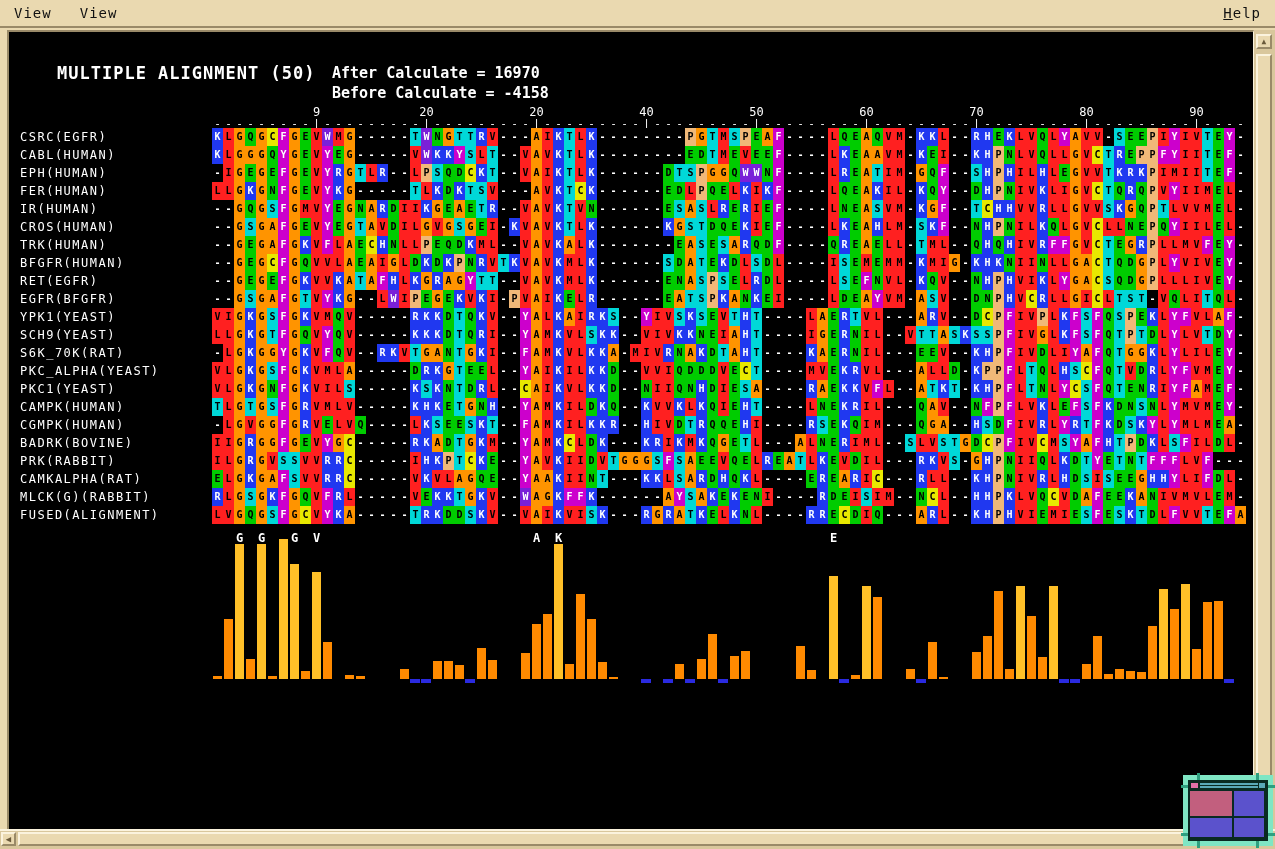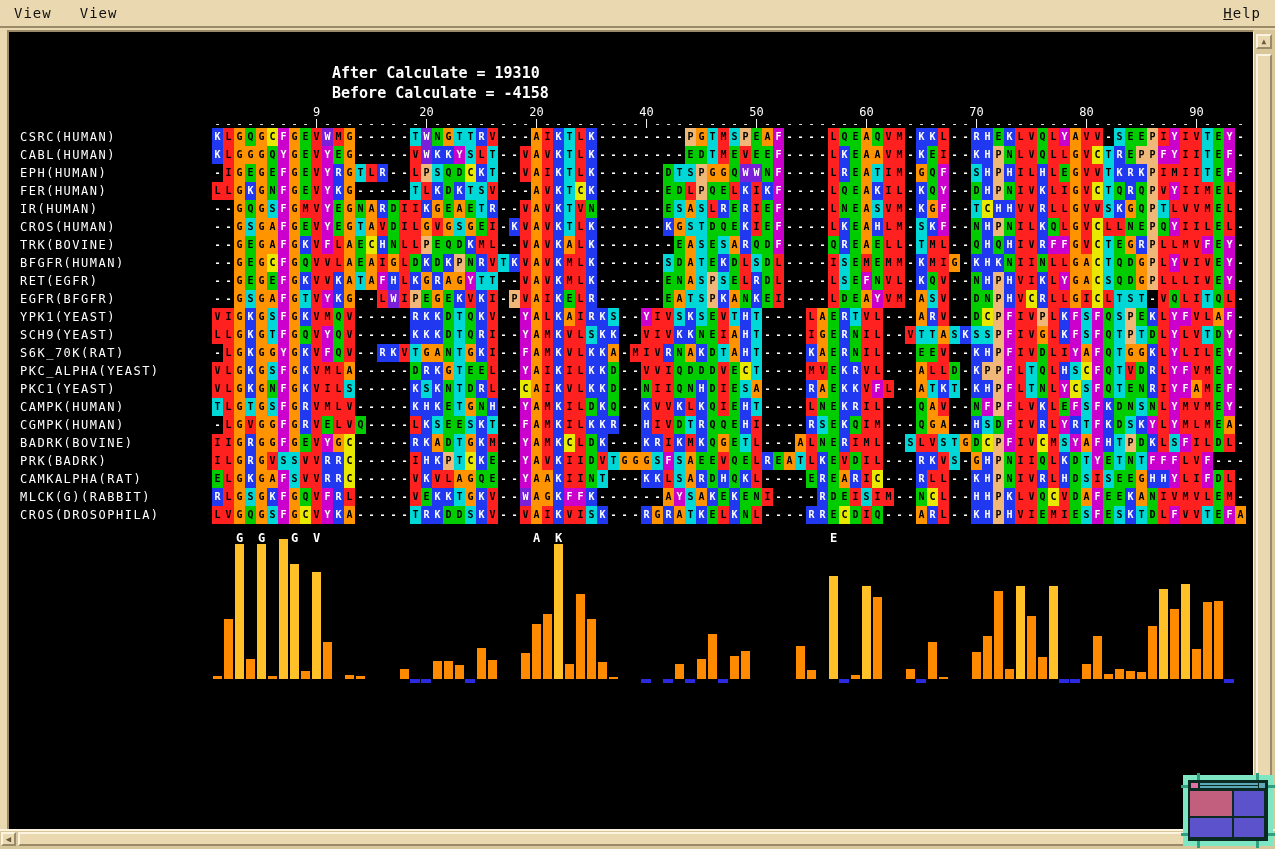--- a/index.html
+++ b/index.html
@@ -67,21 +67,22 @@
 </head>
 <body>
 
 <div id="menubar">
   <span class="menu-item">View</span>
   <span class="menu-item">View</span>
   <span id="help-menu"><u>H</u>elp</span>
 </div>
 
 <div id="client">
-  <div id="stat-after" style="left:323px;top:32px;">After  Calculate = 19310</div>
+  <div id="title" style="left:48px;top:31px;">MULTIPLE ALIGNMENT (50)</div>
+  <div id="stat-after" style="left:323px;top:32px;">After  Calculate = 16970</div>
   <div id="stat-before" style="left:323px;top:52px;">Before Calculate = -4158</div>
   <div id="ruler-nums" style="left:203px;top:73px;">
       <span style="left: 91.5px;">9</span>
       <span style="left: 201.5px;">20</span>
       <span style="left: 311.5px;">20</span>
       <span style="left: 421.5px;">40</span>
       <span style="left: 531.5px;">50</span>
       <span style="left: 641.5px;">60</span>
       <span style="left: 751.5px;">70</span>
       <span style="left: 861.5px;">80</span>
@@ -177,42 +178,42 @@
       <span style="left: 946px;">-</span>
       <span style="left: 957px;">-</span>
       <span style="left: 968px;">-</span>
       <span style="left: 979px;">|</span>
       <span style="left: 990px;">-</span>
       <span style="left: 1001px;">-</span>
       <span style="left: 1012px;">-</span>
       <span style="left: 1023px;">-</span>
     </div>
   <div id="names" style="left:11px;top:96px;">
-      <div class="name">CSRC(HUMAN)</div>
+      <div class="name">CSRC(EGFR)</div>
       <div class="name">CABL(HUMAN)</div>
       <div class="name">EPH(HUMAN)</div>
       <div class="name">FER(HUMAN)</div>
       <div class="name">IR(HUMAN)</div>
       <div class="name">CROS(HUMAN)</div>
-      <div class="name">TRK(BOVINE)</div>
+      <div class="name">TRK(HUMAN)</div>
       <div class="name">BFGFR(HUMAN)</div>
       <div class="name">RET(EGFR)</div>
       <div class="name">EGFR(BFGFR)</div>
       <div class="name">YPK1(YEAST)</div>
       <div class="name">SCH9(YEAST)</div>
       <div class="name">S6K_70K(RAT)</div>
       <div class="name">PKC_ALPHA(YEAST)</div>
       <div class="name">PKC1(YEAST)</div>
       <div class="name">CAMPK(HUMAN)</div>
       <div class="name">CGMPK(HUMAN)</div>
       <div class="name">BADRK(BOVINE)</div>
-      <div class="name">PRK(BADRK)</div>
+      <div class="name">PRK(RABBIT)</div>
       <div class="name">CAMKALPHA(RAT)</div>
       <div class="name">MLCK(G)(RABBIT)</div>
-      <div class="name">CROS(DROSOPHILA)</div>
+      <div class="name">FUSED(ALIGNMENT)</div>
     </div>
   <div id="seq-rows" style="left:203px;top:96px;">
       <div class="row"><span class="cell lt" style="background: rgb(32, 56, 240);">K</span><span class="cell" style="background: rgb(255, 32, 32);">L</span><span class="cell" style="background: rgb(255, 148, 0);">G</span><span class="cell" style="background: rgb(0, 204, 0);">Q</span><span class="cell" style="background: rgb(255, 148, 0);">G</span><span class="cell" style="background: rgb(232, 232, 0);">C</span><span class="cell lt" style="background: rgb(204, 0, 204);">F</span><span class="cell" style="background: rgb(255, 148, 0);">G</span><span class="cell" style="background: rgb(0, 204, 0);">E</span><span class="cell" style="background: rgb(255, 32, 32);">V</span><span class="cell lt" style="background: rgb(122, 32, 216);">W</span><span class="cell" style="background: rgb(255, 32, 32);">M</span><span class="cell" style="background: rgb(255, 148, 0);">G</span><span class="cell gap">-</span><span class="cell gap">-</span><span class="cell gap">-</span><span class="cell gap">-</span><span class="cell gap">-</span><span class="cell" style="background: rgb(0, 216, 216);">T</span><span class="cell lt" style="background: rgb(122, 32, 216);">W</span><span class="cell" style="background: rgb(0, 204, 0);">N</span><span class="cell" style="background: rgb(255, 148, 0);">G</span><span class="cell" style="background: rgb(0, 216, 216);">T</span><span class="cell" style="background: rgb(0, 216, 216);">T</span><span class="cell lt" style="background: rgb(32, 56, 240);">R</span><span class="cell" style="background: rgb(255, 32, 32);">V</span><span class="cell gap">-</span><span class="cell gap">-</span><span class="cell gap">-</span><span class="cell" style="background: rgb(255, 148, 0);">A</span><span class="cell" style="background: rgb(255, 32, 32);">I</span><span class="cell lt" style="background: rgb(32, 56, 240);">K</span><span class="cell" style="background: rgb(0, 216, 216);">T</span><span class="cell" style="background: rgb(255, 32, 32);">L</span><span class="cell lt" style="background: rgb(32, 56, 240);">K</span><span class="cell gap">-</span><span class="cell gap">-</span><span class="cell gap">-</span><span class="cell gap">-</span><span class="cell gap">-</span><span class="cell gap">-</span><span class="cell gap">-</span><span class="cell gap">-</span><span class="cell" style="background: rgb(240, 184, 120);">P</span><span class="cell" style="background: rgb(255, 148, 0);">G</span><span class="cell" style="background: rgb(0, 216, 216);">T</span><span class="cell" style="background: rgb(255, 32, 32);">M</span><span class="cell" style="background: rgb(0, 216, 216);">S</span><span class="cell" style="background: rgb(240, 184, 120);">P</span><span class="cell" style="background: rgb(0, 204, 0);">E</span><span class="cell" style="background: rgb(255, 148, 0);">A</span><span class="cell lt" style="background: rgb(204, 0, 204);">F</span><span class="cell gap">-</span><span class="cell gap">-</span><span class="cell gap">-</span><span class="cell gap">-</span><span class="cell" style="background: rgb(255, 32, 32);">L</span><span class="cell" style="background: rgb(0, 204, 0);">Q</span><span class="cell" style="background: rgb(0, 204, 0);">E</span><span class="cell" style="background: rgb(255, 148, 0);">A</span><span class="cell" style="background: rgb(0, 204, 0);">Q</span><span class="cell" style="background: rgb(255, 32, 32);">V</span><span class="cell" style="background: rgb(255, 32, 32);">M</span><span class="cell gap">-</span><span class="cell lt" style="background: rgb(32, 56, 240);">K</span><span class="cell lt" style="background: rgb(32, 56, 240);">K</span><span class="cell" style="background: rgb(255, 32, 32);">L</span><span class="cell gap">-</span><span class="cell gap">-</span><span class="cell lt" style="background: rgb(32, 56, 240);">R</span><span class="cell lt" style="background: rgb(32, 56, 240);">H</span><span class="cell" style="background: rgb(0, 204, 0);">E</span><span class="cell lt" style="background: rgb(32, 56, 240);">K</span><span class="cell" style="background: rgb(255, 32, 32);">L</span><span class="cell" style="background: rgb(255, 32, 32);">V</span><span class="cell" style="background: rgb(0, 204, 0);">Q</span><span class="cell" style="background: rgb(255, 32, 32);">L</span><span class="cell lt" style="background: rgb(204, 0, 204);">Y</span><span class="cell" style="background: rgb(255, 148, 0);">A</span><span class="cell" style="background: rgb(255, 32, 32);">V</span><span class="cell" style="background: rgb(255, 32, 32);">V</span><span class="cell gap">-</span><span class="cell" style="background: rgb(0, 216, 216);">S</span><span class="cell" style="background: rgb(0, 204, 0);">E</span><span class="cell" style="background: rgb(0, 204, 0);">E</span><span class="cell" style="background: rgb(240, 184, 120);">P</span><span class="cell" style="background: rgb(255, 32, 32);">I</span><span class="cell lt" style="background: rgb(204, 0, 204);">Y</span><span class="cell" style="background: rgb(255, 32, 32);">I</span><span class="cell" style="background: rgb(255, 32, 32);">V</span><span class="cell" style="background: rgb(0, 216, 216);">T</span><span class="cell" style="background: rgb(0, 204, 0);">E</span><span class="cell lt" style="background: rgb(204, 0, 204);">Y</span><span class="cell gap">-</span></div>
       <div class="row"><span class="cell lt" style="background: rgb(32, 56, 240);">K</span><span class="cell" style="background: rgb(255, 32, 32);">L</span><span class="cell" style="background: rgb(255, 148, 0);">G</span><span class="cell" style="background: rgb(255, 148, 0);">G</span><span class="cell" style="background: rgb(255, 148, 0);">G</span><span class="cell" style="background: rgb(0, 204, 0);">Q</span><span class="cell lt" style="background: rgb(204, 0, 204);">Y</span><span class="cell" style="background: rgb(255, 148, 0);">G</span><span class="cell" style="background: rgb(0, 204, 0);">E</span><span class="cell" style="background: rgb(255, 32, 32);">V</span><span class="cell lt" style="background: rgb(204, 0, 204);">Y</span><span class="cell" style="background: rgb(0, 204, 0);">E</span><span class="cell" style="background: rgb(255, 148, 0);">G</span><span class="cell gap">-</span><span class="cell gap">-</span><span class="cell gap">-</span><span class="cell gap">-</span><span class="cell gap">-</span><span class="cell" style="background: rgb(255, 32, 32);">V</span><span class="cell lt" style="background: rgb(122, 32, 216);">W</span><span class="cell lt" style="background: rgb(32, 56, 240);">K</span><span class="cell lt" style="background: rgb(32, 56, 240);">K</span><span class="cell lt" style="background: rgb(204, 0, 204);">Y</span><span class="cell" style="background: rgb(0, 216, 216);">S</span><span class="cell" style="background: rgb(255, 32, 32);">L</span><span class="cell" style="background: rgb(0, 216, 216);">T</span><span class="cell gap">-</span><span class="cell gap">-</span><span class="cell" style="background: rgb(255, 32, 32);">V</span><span class="cell" style="background: rgb(255, 148, 0);">A</span><span class="cell" style="background: rgb(255, 32, 32);">V</span><span class="cell lt" style="background: rgb(32, 56, 240);">K</span><span class="cell" style="background: rgb(0, 216, 216);">T</span><span class="cell" style="background: rgb(255, 32, 32);">L</span><span class="cell lt" style="background: rgb(32, 56, 240);">K</span><span class="cell gap">-</span><span class="cell gap">-</span><span class="cell gap">-</span><span class="cell gap">-</span><span class="cell gap">-</span><span class="cell gap">-</span><span class="cell gap">-</span><span class="cell gap">-</span><span class="cell" style="background: rgb(0, 204, 0);">E</span><span class="cell" style="background: rgb(0, 204, 0);">D</span><span class="cell" style="background: rgb(0, 216, 216);">T</span><span class="cell" style="background: rgb(255, 32, 32);">M</span><span class="cell" style="background: rgb(0, 204, 0);">E</span><span class="cell" style="background: rgb(255, 32, 32);">V</span><span class="cell" style="background: rgb(0, 204, 0);">E</span><span class="cell" style="background: rgb(0, 204, 0);">E</span><span class="cell lt" style="background: rgb(204, 0, 204);">F</span><span class="cell gap">-</span><span class="cell gap">-</span><span class="cell gap">-</span><span class="cell gap">-</span><span class="cell" style="background: rgb(255, 32, 32);">L</span><span class="cell lt" style="background: rgb(32, 56, 240);">K</span><span class="cell" style="background: rgb(0, 204, 0);">E</span><span class="cell" style="background: rgb(255, 148, 0);">A</span><span class="cell" style="background: rgb(255, 148, 0);">A</span><span class="cell" style="background: rgb(255, 32, 32);">V</span><span class="cell" style="background: rgb(255, 32, 32);">M</span><span class="cell gap">-</span><span class="cell lt" style="background: rgb(32, 56, 240);">K</span><span class="cell" style="background: rgb(0, 204, 0);">E</span><span class="cell" style="background: rgb(255, 32, 32);">I</span><span class="cell gap">-</span><span class="cell gap">-</span><span class="cell lt" style="background: rgb(32, 56, 240);">K</span><span class="cell lt" style="background: rgb(32, 56, 240);">H</span><span class="cell" style="background: rgb(240, 184, 120);">P</span><span class="cell" style="background: rgb(0, 204, 0);">N</span><span class="cell" style="background: rgb(255, 32, 32);">L</span><span class="cell" style="background: rgb(255, 32, 32);">V</span><span class="cell" style="background: rgb(0, 204, 0);">Q</span><span class="cell" style="background: rgb(255, 32, 32);">L</span><span class="cell" style="background: rgb(255, 32, 32);">L</span><span class="cell" style="background: rgb(255, 148, 0);">G</span><span class="cell" style="background: rgb(255, 32, 32);">V</span><span class="cell" style="background: rgb(232, 232, 0);">C</span><span class="cell" style="background: rgb(0, 216, 216);">T</span><span class="cell lt" style="background: rgb(32, 56, 240);">R</span><span class="cell" style="background: rgb(0, 204, 0);">E</span><span class="cell" style="background: rgb(240, 184, 120);">P</span><span class="cell" style="background: rgb(240, 184, 120);">P</span><span class="cell lt" style="background: rgb(204, 0, 204);">F</span><span class="cell lt" style="background: rgb(204, 0, 204);">Y</span><span class="cell" style="background: rgb(255, 32, 32);">I</span><span class="cell" style="background: rgb(255, 32, 32);">I</span><span class="cell" style="background: rgb(0, 216, 216);">T</span><span class="cell" style="background: rgb(0, 204, 0);">E</span><span class="cell lt" style="background: rgb(204, 0, 204);">F</span><span class="cell gap">-</span></div>
       <div class="row"><span class="cell gap">-</span><span class="cell" style="background: rgb(255, 32, 32);">I</span><span class="cell" style="background: rgb(255, 148, 0);">G</span><span class="cell" style="background: rgb(0, 204, 0);">E</span><span class="cell" style="background: rgb(255, 148, 0);">G</span><span class="cell" style="background: rgb(0, 204, 0);">E</span><span class="cell lt" style="background: rgb(204, 0, 204);">F</span><span class="cell" style="background: rgb(255, 148, 0);">G</span><span class="cell" style="background: rgb(0, 204, 0);">E</span><span class="cell" style="background: rgb(255, 32, 32);">V</span><span class="cell lt" style="background: rgb(204, 0, 204);">Y</span><span class="cell lt" style="background: rgb(32, 56, 240);">R</span><span class="cell" style="background: rgb(255, 148, 0);">G</span><span class="cell" style="background: rgb(0, 216, 216);">T</span><span class="cell" style="background: rgb(255, 32, 32);">L</span><span class="cell lt" style="background: rgb(32, 56, 240);">R</span><span class="cell gap">-</span><span class="cell gap">-</span><span class="cell" style="background: rgb(255, 32, 32);">L</span><span class="cell" style="background: rgb(240, 184, 120);">P</span><span class="cell" style="background: rgb(0, 216, 216);">S</span><span class="cell" style="background: rgb(0, 204, 0);">Q</span><span class="cell" style="background: rgb(0, 204, 0);">D</span><span class="cell" style="background: rgb(232, 232, 0);">C</span><span class="cell lt" style="background: rgb(32, 56, 240);">K</span><span class="cell" style="background: rgb(0, 216, 216);">T</span><span class="cell gap">-</span><span class="cell gap">-</span><span class="cell" style="background: rgb(255, 32, 32);">V</span><span class="cell" style="background: rgb(255, 148, 0);">A</span><span class="cell" style="background: rgb(255, 32, 32);">I</span><span class="cell lt" style="background: rgb(32, 56, 240);">K</span><span class="cell" style="background: rgb(0, 216, 216);">T</span><span class="cell" style="background: rgb(255, 32, 32);">L</span><span class="cell lt" style="background: rgb(32, 56, 240);">K</span><span class="cell gap">-</span><span class="cell gap">-</span><span class="cell gap">-</span><span class="cell gap">-</span><span class="cell gap">-</span><span class="cell gap">-</span><span class="cell" style="background: rgb(0, 204, 0);">D</span><span class="cell" style="background: rgb(0, 216, 216);">T</span><span class="cell" style="background: rgb(0, 216, 216);">S</span><span class="cell" style="background: rgb(240, 184, 120);">P</span><span class="cell" style="background: rgb(255, 148, 0);">G</span><span class="cell" style="background: rgb(255, 148, 0);">G</span><span class="cell" style="background: rgb(0, 204, 0);">Q</span><span class="cell lt" style="background: rgb(122, 32, 216);">W</span><span class="cell lt" style="background: rgb(122, 32, 216);">W</span><span class="cell" style="background: rgb(0, 204, 0);">N</span><span class="cell lt" style="background: rgb(204, 0, 204);">F</span><span class="cell gap">-</span><span class="cell gap">-</span><span class="cell gap">-</span><span class="cell gap">-</span><span class="cell" style="background: rgb(255, 32, 32);">L</span><span class="cell lt" style="background: rgb(32, 56, 240);">R</span><span class="cell" style="background: rgb(0, 204, 0);">E</span><span class="cell" style="background: rgb(255, 148, 0);">A</span><span class="cell" style="background: rgb(0, 216, 216);">T</span><span class="cell" style="background: rgb(255, 32, 32);">I</span><span class="cell" style="background: rgb(255, 32, 32);">M</span><span class="cell gap">-</span><span class="cell" style="background: rgb(255, 148, 0);">G</span><span class="cell" style="background: rgb(0, 204, 0);">Q</span><span class="cell lt" style="background: rgb(204, 0, 204);">F</span><span class="cell gap">-</span><span class="cell gap">-</span><span class="cell" style="background: rgb(0, 216, 216);">S</span><span class="cell lt" style="background: rgb(32, 56, 240);">H</span><span class="cell" style="background: rgb(240, 184, 120);">P</span><span class="cell lt" style="background: rgb(32, 56, 240);">H</span><span class="cell" style="background: rgb(255, 32, 32);">I</span><span class="cell" style="background: rgb(255, 32, 32);">L</span><span class="cell lt" style="background: rgb(32, 56, 240);">H</span><span class="cell" style="background: rgb(255, 32, 32);">L</span><span class="cell" style="background: rgb(0, 204, 0);">E</span><span class="cell" style="background: rgb(255, 148, 0);">G</span><span class="cell" style="background: rgb(255, 32, 32);">V</span><span class="cell" style="background: rgb(255, 32, 32);">V</span><span class="cell" style="background: rgb(0, 216, 216);">T</span><span class="cell lt" style="background: rgb(32, 56, 240);">K</span><span class="cell lt" style="background: rgb(32, 56, 240);">R</span><span class="cell lt" style="background: rgb(32, 56, 240);">K</span><span class="cell" style="background: rgb(240, 184, 120);">P</span><span class="cell" style="background: rgb(255, 32, 32);">I</span><span class="cell" style="background: rgb(255, 32, 32);">M</span><span class="cell" style="background: rgb(255, 32, 32);">I</span><span class="cell" style="background: rgb(255, 32, 32);">I</span><span class="cell" style="background: rgb(0, 216, 216);">T</span><span class="cell" style="background: rgb(0, 204, 0);">E</span><span class="cell lt" style="background: rgb(204, 0, 204);">F</span><span class="cell gap">-</span></div>
       <div class="row"><span class="cell" style="background: rgb(255, 32, 32);">L</span><span class="cell" style="background: rgb(255, 32, 32);">L</span><span class="cell" style="background: rgb(255, 148, 0);">G</span><span class="cell lt" style="background: rgb(32, 56, 240);">K</span><span class="cell" style="background: rgb(255, 148, 0);">G</span><span class="cell" style="background: rgb(0, 204, 0);">N</span><span class="cell lt" style="background: rgb(204, 0, 204);">F</span><span class="cell" style="background: rgb(255, 148, 0);">G</span><span class="cell" style="background: rgb(0, 204, 0);">E</span><span class="cell" style="background: rgb(255, 32, 32);">V</span><span class="cell lt" style="background: rgb(204, 0, 204);">Y</span><span class="cell lt" style="background: rgb(32, 56, 240);">K</span><span class="cell" style="background: rgb(255, 148, 0);">G</span><span class="cell gap">-</span><span class="cell gap">-</span><span class="cell gap">-</span><span class="cell gap">-</span><span class="cell gap">-</span><span class="cell" style="background: rgb(0, 216, 216);">T</span><span class="cell" style="background: rgb(255, 32, 32);">L</span><span class="cell lt" style="background: rgb(32, 56, 240);">K</span><span class="cell" style="background: rgb(0, 204, 0);">D</span><span class="cell lt" style="background: rgb(32, 56, 240);">K</span><span class="cell" style="background: rgb(0, 216, 216);">T</span><span class="cell" style="background: rgb(0, 216, 216);">S</span><span class="cell" style="background: rgb(255, 32, 32);">V</span><span class="cell gap">-</span><span class="cell gap">-</span><span class="cell gap">-</span><span class="cell" style="background: rgb(255, 148, 0);">A</span><span class="cell" style="background: rgb(255, 32, 32);">V</span><span class="cell lt" style="background: rgb(32, 56, 240);">K</span><span class="cell" style="background: rgb(0, 216, 216);">T</span><span class="cell" style="background: rgb(232, 232, 0);">C</span><span class="cell lt" style="background: rgb(32, 56, 240);">K</span><span class="cell gap">-</span><span class="cell gap">-</span><span class="cell gap">-</span><span class="cell gap">-</span><span class="cell gap">-</span><span class="cell gap">-</span><span class="cell" style="background: rgb(0, 204, 0);">E</span><span class="cell" style="background: rgb(0, 204, 0);">D</span><span class="cell" style="background: rgb(255, 32, 32);">L</span><span class="cell" style="background: rgb(240, 184, 120);">P</span><span class="cell" style="background: rgb(0, 204, 0);">Q</span><span class="cell" style="background: rgb(0, 204, 0);">E</span><span class="cell" style="background: rgb(255, 32, 32);">L</span><span class="cell lt" style="background: rgb(32, 56, 240);">K</span><span class="cell" style="background: rgb(255, 32, 32);">I</span><span class="cell lt" style="background: rgb(32, 56, 240);">K</span><span class="cell lt" style="background: rgb(204, 0, 204);">F</span><span class="cell gap">-</span><span class="cell gap">-</span><span class="cell gap">-</span><span class="cell gap">-</span><span class="cell" style="background: rgb(255, 32, 32);">L</span><span class="cell" style="background: rgb(0, 204, 0);">Q</span><span class="cell" style="background: rgb(0, 204, 0);">E</span><span class="cell" style="background: rgb(255, 148, 0);">A</span><span class="cell lt" style="background: rgb(32, 56, 240);">K</span><span class="cell" style="background: rgb(255, 32, 32);">I</span><span class="cell" style="background: rgb(255, 32, 32);">L</span><span class="cell gap">-</span><span class="cell lt" style="background: rgb(32, 56, 240);">K</span><span class="cell" style="background: rgb(0, 204, 0);">Q</span><span class="cell lt" style="background: rgb(204, 0, 204);">Y</span><span class="cell gap">-</span><span class="cell gap">-</span><span class="cell" style="background: rgb(0, 204, 0);">D</span><span class="cell lt" style="background: rgb(32, 56, 240);">H</span><span class="cell" style="background: rgb(240, 184, 120);">P</span><span class="cell" style="background: rgb(0, 204, 0);">N</span><span class="cell" style="background: rgb(255, 32, 32);">I</span><span class="cell" style="background: rgb(255, 32, 32);">V</span><span class="cell lt" style="background: rgb(32, 56, 240);">K</span><span class="cell" style="background: rgb(255, 32, 32);">L</span><span class="cell" style="background: rgb(255, 32, 32);">I</span><span class="cell" style="background: rgb(255, 148, 0);">G</span><span class="cell" style="background: rgb(255, 32, 32);">V</span><span class="cell" style="background: rgb(232, 232, 0);">C</span><span class="cell" style="background: rgb(0, 216, 216);">T</span><span class="cell" style="background: rgb(0, 204, 0);">Q</span><span class="cell lt" style="background: rgb(32, 56, 240);">R</span><span class="cell" style="background: rgb(0, 204, 0);">Q</span><span class="cell" style="background: rgb(240, 184, 120);">P</span><span class="cell" style="background: rgb(255, 32, 32);">V</span><span class="cell lt" style="background: rgb(204, 0, 204);">Y</span><span class="cell" style="background: rgb(255, 32, 32);">I</span><span class="cell" style="background: rgb(255, 32, 32);">I</span><span class="cell" style="background: rgb(255, 32, 32);">M</span><span class="cell" style="background: rgb(0, 204, 0);">E</span><span class="cell" style="background: rgb(255, 32, 32);">L</span><span class="cell gap">-</span></div>
       <div class="row"><span class="cell gap">-</span><span class="cell gap">-</span><span class="cell" style="background: rgb(255, 148, 0);">G</span><span class="cell" style="background: rgb(0, 204, 0);">Q</span><span class="cell" style="background: rgb(255, 148, 0);">G</span><span class="cell" style="background: rgb(0, 216, 216);">S</span><span class="cell lt" style="background: rgb(204, 0, 204);">F</span><span class="cell" style="background: rgb(255, 148, 0);">G</span><span class="cell" style="background: rgb(255, 32, 32);">M</span><span class="cell" style="background: rgb(255, 32, 32);">V</span><span class="cell lt" style="background: rgb(204, 0, 204);">Y</span><span class="cell" style="background: rgb(0, 204, 0);">E</span><span class="cell" style="background: rgb(255, 148, 0);">G</span><span class="cell" style="background: rgb(0, 204, 0);">N</span><span class="cell" style="background: rgb(255, 148, 0);">A</span><span class="cell lt" style="background: rgb(32, 56, 240);">R</span><span class="cell" style="background: rgb(0, 204, 0);">D</span><span class="cell" style="background: rgb(255, 32, 32);">I</span><span class="cell" style="background: rgb(255, 32, 32);">I</span><span class="cell lt" style="background: rgb(32, 56, 240);">K</span><span class="cell" style="background: rgb(255, 148, 0);">G</span><span class="cell" style="background: rgb(0, 204, 0);">E</span><span class="cell" style="background: rgb(255, 148, 0);">A</span><span class="cell" style="background: rgb(0, 204, 0);">E</span><span class="cell" style="background: rgb(0, 216, 216);">T</span><span class="cell lt" style="background: rgb(32, 56, 240);">R</span><span class="cell gap">-</span><span class="cell gap">-</span><span class="cell" style="background: rgb(255, 32, 32);">V</span><span class="cell" style="background: rgb(255, 148, 0);">A</span><span class="cell" style="background: rgb(255, 32, 32);">V</span><span class="cell lt" style="background: rgb(32, 56, 240);">K</span><span class="cell" style="background: rgb(0, 216, 216);">T</span><span class="cell" style="background: rgb(255, 32, 32);">V</span><span class="cell" style="background: rgb(0, 204, 0);">N</span><span class="cell gap">-</span><span class="cell gap">-</span><span class="cell gap">-</span><span class="cell gap">-</span><span class="cell gap">-</span><span class="cell gap">-</span><span class="cell" style="background: rgb(0, 204, 0);">E</span><span class="cell" style="background: rgb(0, 216, 216);">S</span><span class="cell" style="background: rgb(255, 148, 0);">A</span><span class="cell" style="background: rgb(0, 216, 216);">S</span><span class="cell" style="background: rgb(255, 32, 32);">L</span><span class="cell lt" style="background: rgb(32, 56, 240);">R</span><span class="cell" style="background: rgb(0, 204, 0);">E</span><span class="cell lt" style="background: rgb(32, 56, 240);">R</span><span class="cell" style="background: rgb(255, 32, 32);">I</span><span class="cell" style="background: rgb(0, 204, 0);">E</span><span class="cell lt" style="background: rgb(204, 0, 204);">F</span><span class="cell gap">-</span><span class="cell gap">-</span><span class="cell gap">-</span><span class="cell gap">-</span><span class="cell" style="background: rgb(255, 32, 32);">L</span><span class="cell" style="background: rgb(0, 204, 0);">N</span><span class="cell" style="background: rgb(0, 204, 0);">E</span><span class="cell" style="background: rgb(255, 148, 0);">A</span><span class="cell" style="background: rgb(0, 216, 216);">S</span><span class="cell" style="background: rgb(255, 32, 32);">V</span><span class="cell" style="background: rgb(255, 32, 32);">M</span><span class="cell gap">-</span><span class="cell lt" style="background: rgb(32, 56, 240);">K</span><span class="cell" style="background: rgb(255, 148, 0);">G</span><span class="cell lt" style="background: rgb(204, 0, 204);">F</span><span class="cell gap">-</span><span class="cell gap">-</span><span class="cell" style="background: rgb(0, 216, 216);">T</span><span class="cell" style="background: rgb(232, 232, 0);">C</span><span class="cell lt" style="background: rgb(32, 56, 240);">H</span><span class="cell lt" style="background: rgb(32, 56, 240);">H</span><span class="cell" style="background: rgb(255, 32, 32);">V</span><span class="cell" style="background: rgb(255, 32, 32);">V</span><span class="cell lt" style="background: rgb(32, 56, 240);">R</span><span class="cell" style="background: rgb(255, 32, 32);">L</span><span class="cell" style="background: rgb(255, 32, 32);">L</span><span class="cell" style="background: rgb(255, 148, 0);">G</span><span class="cell" style="background: rgb(255, 32, 32);">V</span><span class="cell" style="background: rgb(255, 32, 32);">V</span><span class="cell" style="background: rgb(0, 216, 216);">S</span><span class="cell lt" style="background: rgb(32, 56, 240);">K</span><span class="cell" style="background: rgb(255, 148, 0);">G</span><span class="cell" style="background: rgb(0, 204, 0);">Q</span><span class="cell" style="background: rgb(240, 184, 120);">P</span><span class="cell" style="background: rgb(0, 216, 216);">T</span><span class="cell" style="background: rgb(255, 32, 32);">L</span><span class="cell" style="background: rgb(255, 32, 32);">V</span><span class="cell" style="background: rgb(255, 32, 32);">V</span><span class="cell" style="background: rgb(255, 32, 32);">M</span><span class="cell" style="background: rgb(0, 204, 0);">E</span><span class="cell" style="background: rgb(255, 32, 32);">L</span><span class="cell gap">-</span></div>
       <div class="row"><span class="cell gap">-</span><span class="cell gap">-</span><span class="cell" style="background: rgb(255, 148, 0);">G</span><span class="cell" style="background: rgb(0, 216, 216);">S</span><span class="cell" style="background: rgb(255, 148, 0);">G</span><span class="cell" style="background: rgb(255, 148, 0);">A</span><span class="cell lt" style="background: rgb(204, 0, 204);">F</span><span class="cell" style="background: rgb(255, 148, 0);">G</span><span class="cell" style="background: rgb(0, 204, 0);">E</span><span class="cell" style="background: rgb(255, 32, 32);">V</span><span class="cell lt" style="background: rgb(204, 0, 204);">Y</span><span class="cell" style="background: rgb(0, 204, 0);">E</span><span class="cell" style="background: rgb(255, 148, 0);">G</span><span class="cell" style="background: rgb(0, 216, 216);">T</span><span class="cell" style="background: rgb(255, 148, 0);">A</span><span class="cell" style="background: rgb(255, 32, 32);">V</span><span class="cell" style="background: rgb(0, 204, 0);">D</span><span class="cell" style="background: rgb(255, 32, 32);">I</span><span class="cell" style="background: rgb(255, 32, 32);">L</span><span class="cell" style="background: rgb(255, 148, 0);">G</span><span class="cell" style="background: rgb(255, 32, 32);">V</span><span class="cell" style="background: rgb(255, 148, 0);">G</span><span class="cell" style="background: rgb(0, 216, 216);">S</span><span class="cell" style="background: rgb(255, 148, 0);">G</span><span class="cell" style="background: rgb(0, 204, 0);">E</span><span class="cell" style="background: rgb(255, 32, 32);">I</span><span class="cell gap">-</span><span class="cell lt" style="background: rgb(32, 56, 240);">K</span><span class="cell" style="background: rgb(255, 32, 32);">V</span><span class="cell" style="background: rgb(255, 148, 0);">A</span><span class="cell" style="background: rgb(255, 32, 32);">V</span><span class="cell lt" style="background: rgb(32, 56, 240);">K</span><span class="cell" style="background: rgb(0, 216, 216);">T</span><span class="cell" style="background: rgb(255, 32, 32);">L</span><span class="cell lt" style="background: rgb(32, 56, 240);">K</span><span class="cell gap">-</span><span class="cell gap">-</span><span class="cell gap">-</span><span class="cell gap">-</span><span class="cell gap">-</span><span class="cell gap">-</span><span class="cell lt" style="background: rgb(32, 56, 240);">K</span><span class="cell" style="background: rgb(255, 148, 0);">G</span><span class="cell" style="background: rgb(0, 216, 216);">S</span><span class="cell" style="background: rgb(0, 216, 216);">T</span><span class="cell" style="background: rgb(0, 204, 0);">D</span><span class="cell" style="background: rgb(0, 204, 0);">Q</span><span class="cell" style="background: rgb(0, 204, 0);">E</span><span class="cell lt" style="background: rgb(32, 56, 240);">K</span><span class="cell" style="background: rgb(255, 32, 32);">I</span><span class="cell" style="background: rgb(0, 204, 0);">E</span><span class="cell lt" style="background: rgb(204, 0, 204);">F</span><span class="cell gap">-</span><span class="cell gap">-</span><span class="cell gap">-</span><span class="cell gap">-</span><span class="cell" style="background: rgb(255, 32, 32);">L</span><span class="cell lt" style="background: rgb(32, 56, 240);">K</span><span class="cell" style="background: rgb(0, 204, 0);">E</span><span class="cell" style="background: rgb(255, 148, 0);">A</span><span class="cell lt" style="background: rgb(32, 56, 240);">H</span><span class="cell" style="background: rgb(255, 32, 32);">L</span><span class="cell" style="background: rgb(255, 32, 32);">M</span><span class="cell gap">-</span><span class="cell" style="background: rgb(0, 216, 216);">S</span><span class="cell lt" style="background: rgb(32, 56, 240);">K</span><span class="cell lt" style="background: rgb(204, 0, 204);">F</span><span class="cell gap">-</span><span class="cell gap">-</span><span class="cell" style="background: rgb(0, 204, 0);">N</span><span class="cell lt" style="background: rgb(32, 56, 240);">H</span><span class="cell" style="background: rgb(240, 184, 120);">P</span><span class="cell" style="background: rgb(0, 204, 0);">N</span><span class="cell" style="background: rgb(255, 32, 32);">I</span><span class="cell" style="background: rgb(255, 32, 32);">L</span><span class="cell lt" style="background: rgb(32, 56, 240);">K</span><span class="cell" style="background: rgb(0, 204, 0);">Q</span><span class="cell" style="background: rgb(255, 32, 32);">L</span><span class="cell" style="background: rgb(255, 148, 0);">G</span><span class="cell" style="background: rgb(255, 32, 32);">V</span><span class="cell" style="background: rgb(232, 232, 0);">C</span><span class="cell" style="background: rgb(255, 32, 32);">L</span><span class="cell" style="background: rgb(255, 32, 32);">L</span><span class="cell" style="background: rgb(0, 204, 0);">N</span><span class="cell" style="background: rgb(0, 204, 0);">E</span><span class="cell" style="background: rgb(240, 184, 120);">P</span><span class="cell" style="background: rgb(0, 204, 0);">Q</span><span class="cell lt" style="background: rgb(204, 0, 204);">Y</span><span class="cell" style="background: rgb(255, 32, 32);">I</span><span class="cell" style="background: rgb(255, 32, 32);">I</span><span class="cell" style="background: rgb(255, 32, 32);">L</span><span class="cell" style="background: rgb(0, 204, 0);">E</span><span class="cell" style="background: rgb(255, 32, 32);">L</span><span class="cell gap">-</span></div>
       <div class="row"><span class="cell gap">-</span><span class="cell gap">-</span><span class="cell" style="background: rgb(255, 148, 0);">G</span><span class="cell" style="background: rgb(0, 204, 0);">E</span><span class="cell" style="background: rgb(255, 148, 0);">G</span><span class="cell" style="background: rgb(255, 148, 0);">A</span><span class="cell lt" style="background: rgb(204, 0, 204);">F</span><span class="cell" style="background: rgb(255, 148, 0);">G</span><span class="cell lt" style="background: rgb(32, 56, 240);">K</span><span class="cell" style="background: rgb(255, 32, 32);">V</span><span class="cell lt" style="background: rgb(204, 0, 204);">F</span><span class="cell" style="background: rgb(255, 32, 32);">L</span><span class="cell" style="background: rgb(255, 148, 0);">A</span><span class="cell" style="background: rgb(0, 204, 0);">E</span><span class="cell" style="background: rgb(232, 232, 0);">C</span><span class="cell lt" style="background: rgb(32, 56, 240);">H</span><span class="cell" style="background: rgb(0, 204, 0);">N</span><span class="cell" style="background: rgb(255, 32, 32);">L</span><span class="cell" style="background: rgb(255, 32, 32);">L</span><span class="cell" style="background: rgb(240, 184, 120);">P</span><span class="cell" style="background: rgb(0, 204, 0);">E</span><span class="cell" style="background: rgb(0, 204, 0);">Q</span><span class="cell" style="background: rgb(0, 204, 0);">D</span><span class="cell lt" style="background: rgb(32, 56, 240);">K</span><span class="cell" style="background: rgb(255, 32, 32);">M</span><span class="cell" style="background: rgb(255, 32, 32);">L</span><span class="cell gap">-</span><span class="cell gap">-</span><span class="cell" style="background: rgb(255, 32, 32);">V</span><span class="cell" style="background: rgb(255, 148, 0);">A</span><span class="cell" style="background: rgb(255, 32, 32);">V</span><span class="cell lt" style="background: rgb(32, 56, 240);">K</span><span class="cell" style="background: rgb(255, 148, 0);">A</span><span class="cell" style="background: rgb(255, 32, 32);">L</span><span class="cell lt" style="background: rgb(32, 56, 240);">K</span><span class="cell gap">-</span><span class="cell gap">-</span><span class="cell gap">-</span><span class="cell gap">-</span><span class="cell gap">-</span><span class="cell gap">-</span><span class="cell gap">-</span><span class="cell" style="background: rgb(0, 204, 0);">E</span><span class="cell" style="background: rgb(255, 148, 0);">A</span><span class="cell" style="background: rgb(0, 216, 216);">S</span><span class="cell" style="background: rgb(0, 204, 0);">E</span><span class="cell" style="background: rgb(0, 216, 216);">S</span><span class="cell" style="background: rgb(255, 148, 0);">A</span><span class="cell lt" style="background: rgb(32, 56, 240);">R</span><span class="cell" style="background: rgb(0, 204, 0);">Q</span><span class="cell" style="background: rgb(0, 204, 0);">D</span><span class="cell lt" style="background: rgb(204, 0, 204);">F</span><span class="cell gap">-</span><span class="cell gap">-</span><span class="cell gap">-</span><span class="cell gap">-</span><span class="cell" style="background: rgb(0, 204, 0);">Q</span><span class="cell lt" style="background: rgb(32, 56, 240);">R</span><span class="cell" style="background: rgb(0, 204, 0);">E</span><span class="cell" style="background: rgb(255, 148, 0);">A</span><span class="cell" style="background: rgb(0, 204, 0);">E</span><span class="cell" style="background: rgb(255, 32, 32);">L</span><span class="cell" style="background: rgb(255, 32, 32);">L</span><span class="cell gap">-</span><span class="cell" style="background: rgb(0, 216, 216);">T</span><span class="cell" style="background: rgb(255, 32, 32);">M</span><span class="cell" style="background: rgb(255, 32, 32);">L</span><span class="cell gap">-</span><span class="cell gap">-</span><span class="cell" style="background: rgb(0, 204, 0);">Q</span><span class="cell lt" style="background: rgb(32, 56, 240);">H</span><span class="cell" style="background: rgb(0, 204, 0);">Q</span><span class="cell lt" style="background: rgb(32, 56, 240);">H</span><span class="cell" style="background: rgb(255, 32, 32);">I</span><span class="cell" style="background: rgb(255, 32, 32);">V</span><span class="cell lt" style="background: rgb(32, 56, 240);">R</span><span class="cell lt" style="background: rgb(204, 0, 204);">F</span><span class="cell lt" style="background: rgb(204, 0, 204);">F</span><span class="cell" style="background: rgb(255, 148, 0);">G</span><span class="cell" style="background: rgb(255, 32, 32);">V</span><span class="cell" style="background: rgb(232, 232, 0);">C</span><span class="cell" style="background: rgb(0, 216, 216);">T</span><span class="cell" style="background: rgb(0, 204, 0);">E</span><span class="cell" style="background: rgb(255, 148, 0);">G</span><span class="cell lt" style="background: rgb(32, 56, 240);">R</span><span class="cell" style="background: rgb(240, 184, 120);">P</span><span class="cell" style="background: rgb(255, 32, 32);">L</span><span class="cell" style="background: rgb(255, 32, 32);">L</span><span class="cell" style="background: rgb(255, 32, 32);">M</span><span class="cell" style="background: rgb(255, 32, 32);">V</span><span class="cell lt" style="background: rgb(204, 0, 204);">F</span><span class="cell" style="background: rgb(0, 204, 0);">E</span><span class="cell lt" style="background: rgb(204, 0, 204);">Y</span><span class="cell gap">-</span></div>
       <div class="row"><span class="cell gap">-</span><span class="cell gap">-</span><span class="cell" style="background: rgb(255, 148, 0);">G</span><span class="cell" style="background: rgb(0, 204, 0);">E</span><span class="cell" style="background: rgb(255, 148, 0);">G</span><span class="cell" style="background: rgb(232, 232, 0);">C</span><span class="cell lt" style="background: rgb(204, 0, 204);">F</span><span class="cell" style="background: rgb(255, 148, 0);">G</span><span class="cell" style="background: rgb(0, 204, 0);">Q</span><span class="cell" style="background: rgb(255, 32, 32);">V</span><span class="cell" style="background: rgb(255, 32, 32);">V</span><span class="cell" style="background: rgb(255, 32, 32);">L</span><span class="cell" style="background: rgb(255, 148, 0);">A</span><span class="cell" style="background: rgb(0, 204, 0);">E</span><span class="cell" style="background: rgb(255, 148, 0);">A</span><span class="cell" style="background: rgb(255, 32, 32);">I</span><span class="cell" style="background: rgb(255, 148, 0);">G</span><span class="cell" style="background: rgb(255, 32, 32);">L</span><span class="cell" style="background: rgb(0, 204, 0);">D</span><span class="cell lt" style="background: rgb(32, 56, 240);">K</span><span class="cell" style="background: rgb(0, 204, 0);">D</span><span class="cell lt" style="background: rgb(32, 56, 240);">K</span><span class="cell" style="background: rgb(240, 184, 120);">P</span><span class="cell" style="background: rgb(0, 204, 0);">N</span><span class="cell lt" style="background: rgb(32, 56, 240);">R</span><span class="cell" style="background: rgb(255, 32, 32);">V</span><span class="cell" style="background: rgb(0, 216, 216);">T</span><span class="cell lt" style="background: rgb(32, 56, 240);">K</span><span class="cell" style="background: rgb(255, 32, 32);">V</span><span class="cell" style="background: rgb(255, 148, 0);">A</span><span class="cell" style="background: rgb(255, 32, 32);">V</span><span class="cell lt" style="background: rgb(32, 56, 240);">K</span><span class="cell" style="background: rgb(255, 32, 32);">M</span><span class="cell" style="background: rgb(255, 32, 32);">L</span><span class="cell lt" style="background: rgb(32, 56, 240);">K</span><span class="cell gap">-</span><span class="cell gap">-</span><span class="cell gap">-</span><span class="cell gap">-</span><span class="cell gap">-</span><span class="cell gap">-</span><span class="cell" style="background: rgb(0, 216, 216);">S</span><span class="cell" style="background: rgb(0, 204, 0);">D</span><span class="cell" style="background: rgb(255, 148, 0);">A</span><span class="cell" style="background: rgb(0, 216, 216);">T</span><span class="cell" style="background: rgb(0, 204, 0);">E</span><span class="cell lt" style="background: rgb(32, 56, 240);">K</span><span class="cell" style="background: rgb(0, 204, 0);">D</span><span class="cell" style="background: rgb(255, 32, 32);">L</span><span class="cell" style="background: rgb(0, 216, 216);">S</span><span class="cell" style="background: rgb(0, 204, 0);">D</span><span class="cell" style="background: rgb(255, 32, 32);">L</span><span class="cell gap">-</span><span class="cell gap">-</span><span class="cell gap">-</span><span class="cell gap">-</span><span class="cell" style="background: rgb(255, 32, 32);">I</span><span class="cell" style="background: rgb(0, 216, 216);">S</span><span class="cell" style="background: rgb(0, 204, 0);">E</span><span class="cell" style="background: rgb(255, 32, 32);">M</span><span class="cell" style="background: rgb(0, 204, 0);">E</span><span class="cell" style="background: rgb(255, 32, 32);">M</span><span class="cell" style="background: rgb(255, 32, 32);">M</span><span class="cell gap">-</span><span class="cell lt" style="background: rgb(32, 56, 240);">K</span><span class="cell" style="background: rgb(255, 32, 32);">M</span><span class="cell" style="background: rgb(255, 32, 32);">I</span><span class="cell" style="background: rgb(255, 148, 0);">G</span><span class="cell gap">-</span><span class="cell lt" style="background: rgb(32, 56, 240);">K</span><span class="cell lt" style="background: rgb(32, 56, 240);">H</span><span class="cell lt" style="background: rgb(32, 56, 240);">K</span><span class="cell" style="background: rgb(0, 204, 0);">N</span><span class="cell" style="background: rgb(255, 32, 32);">I</span><span class="cell" style="background: rgb(255, 32, 32);">I</span><span class="cell" style="background: rgb(0, 204, 0);">N</span><span class="cell" style="background: rgb(255, 32, 32);">L</span><span class="cell" style="background: rgb(255, 32, 32);">L</span><span class="cell" style="background: rgb(255, 148, 0);">G</span><span class="cell" style="background: rgb(255, 148, 0);">A</span><span class="cell" style="background: rgb(232, 232, 0);">C</span><span class="cell" style="background: rgb(0, 216, 216);">T</span><span class="cell" style="background: rgb(0, 204, 0);">Q</span><span class="cell" style="background: rgb(0, 204, 0);">D</span><span class="cell" style="background: rgb(255, 148, 0);">G</span><span class="cell" style="background: rgb(240, 184, 120);">P</span><span class="cell" style="background: rgb(255, 32, 32);">L</span><span class="cell lt" style="background: rgb(204, 0, 204);">Y</span><span class="cell" style="background: rgb(255, 32, 32);">V</span><span class="cell" style="background: rgb(255, 32, 32);">I</span><span class="cell" style="background: rgb(255, 32, 32);">V</span><span class="cell" style="background: rgb(0, 204, 0);">E</span><span class="cell lt" style="background: rgb(204, 0, 204);">Y</span><span class="cell gap">-</span></div>

